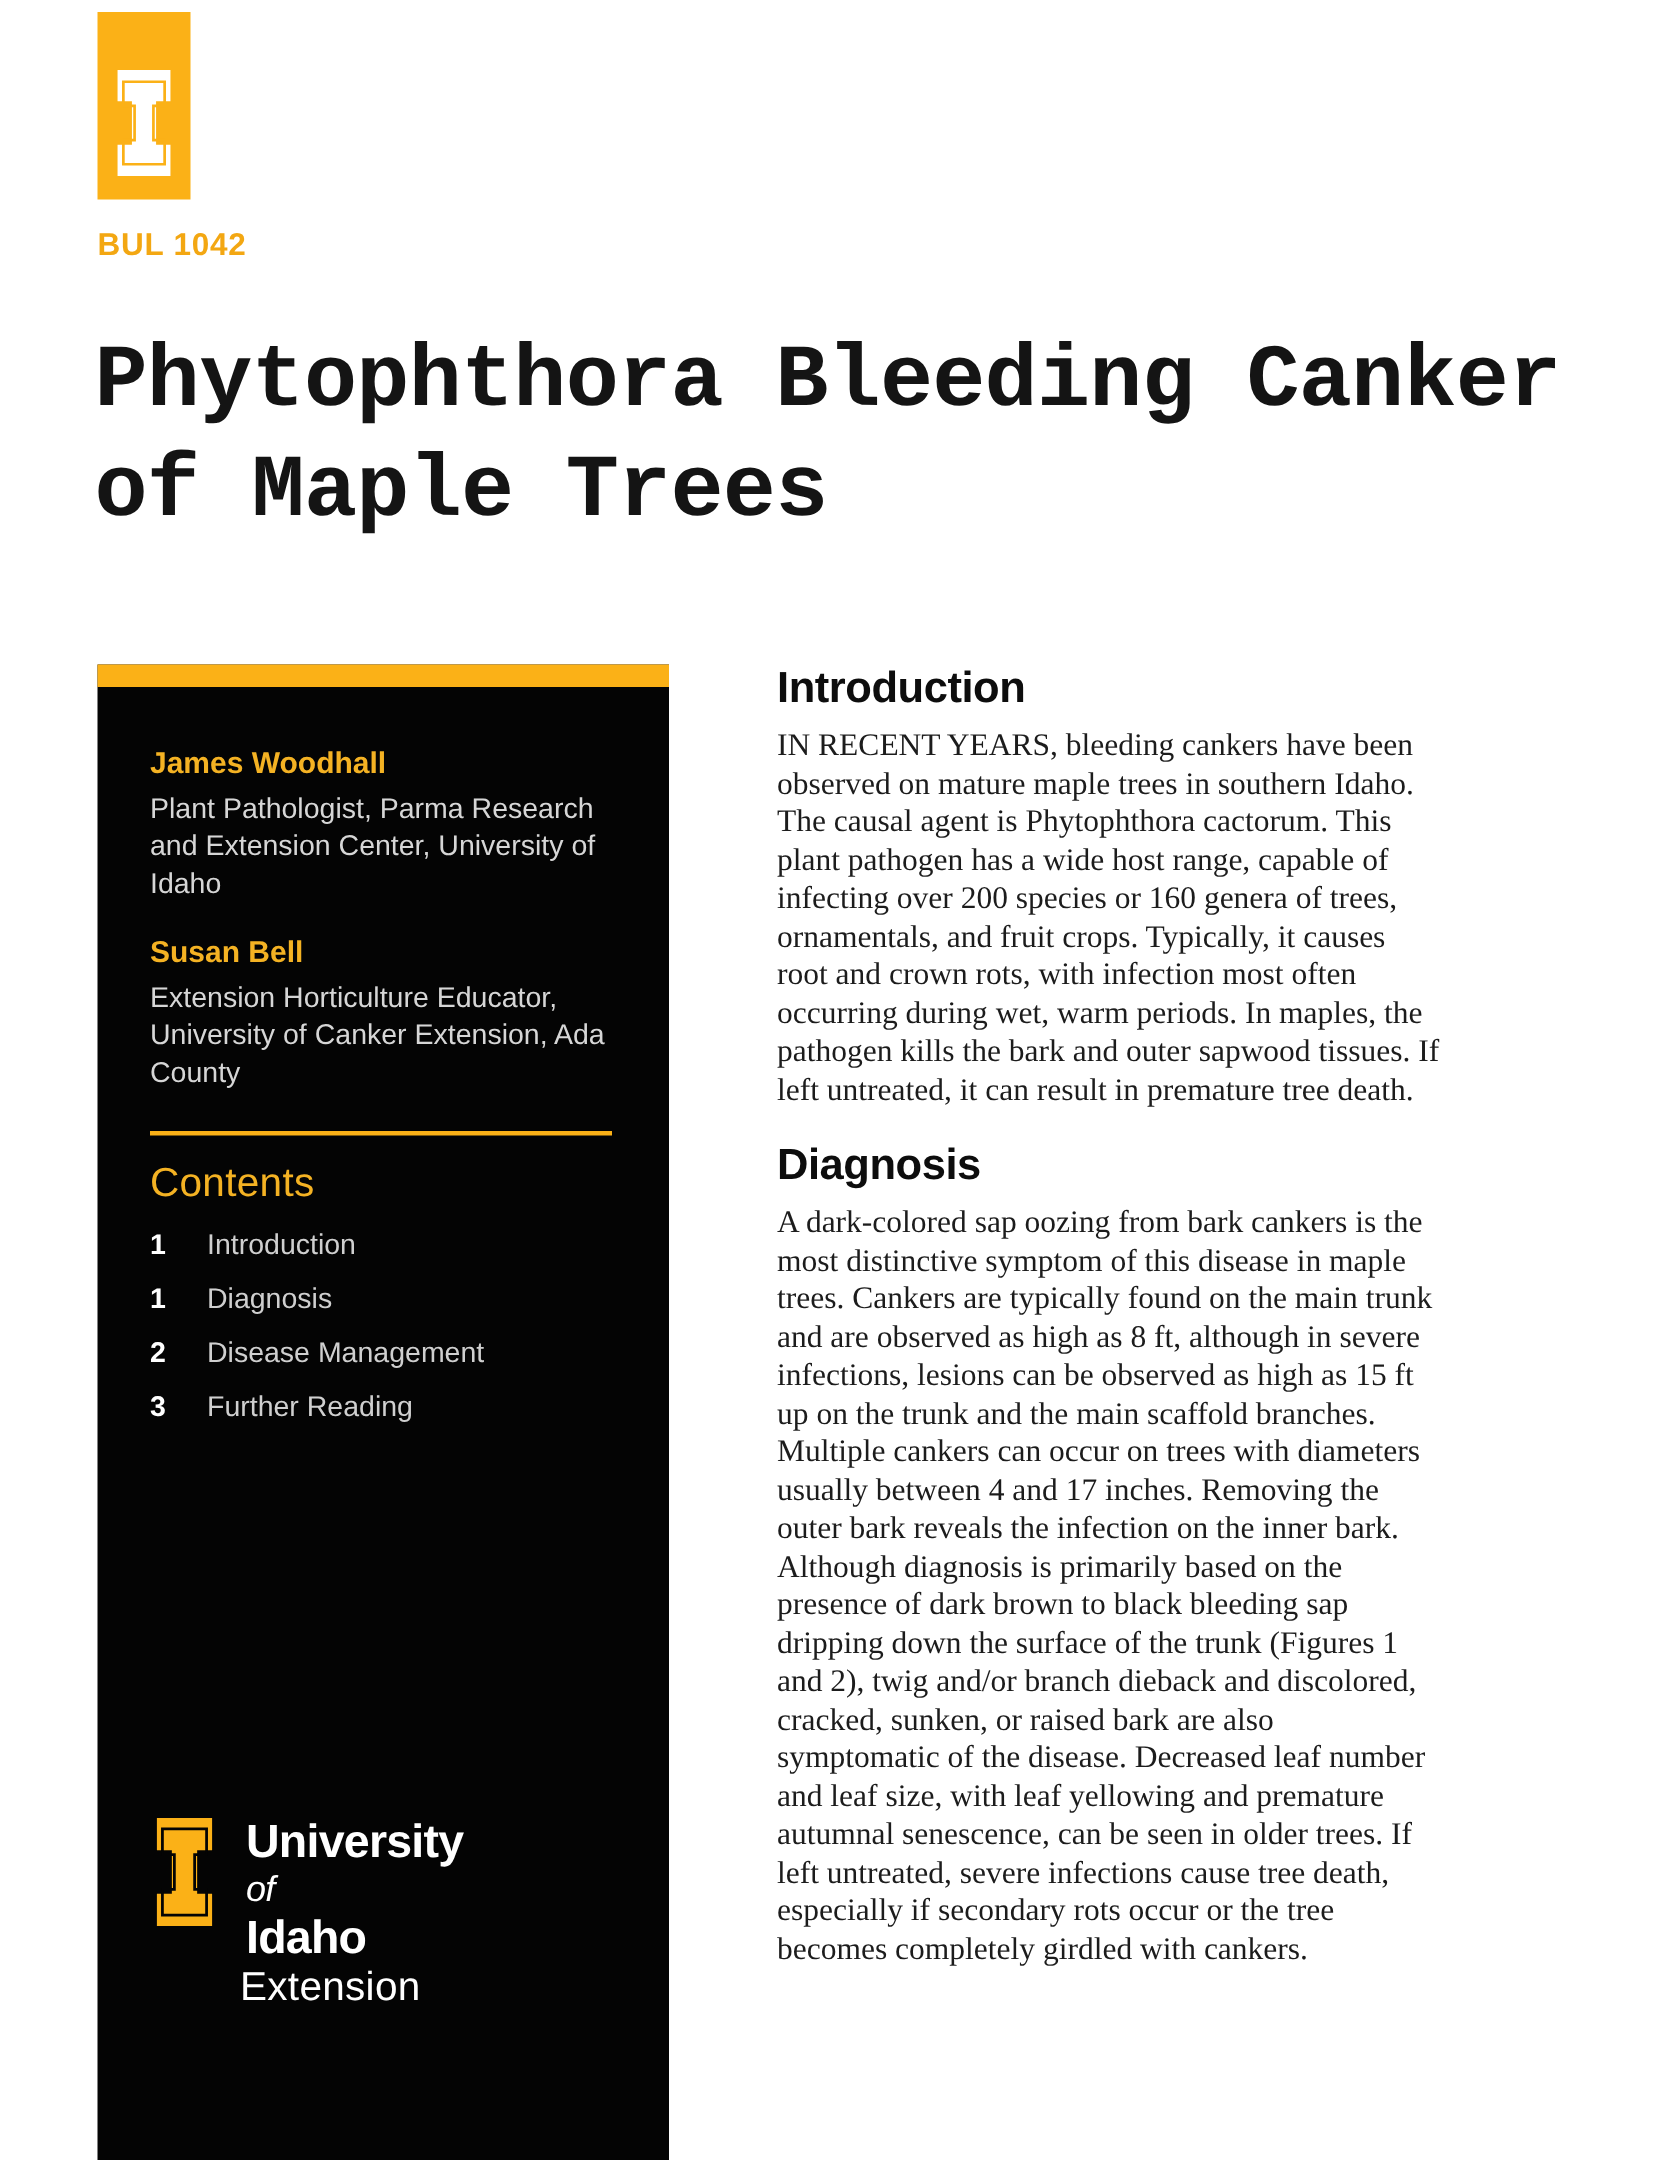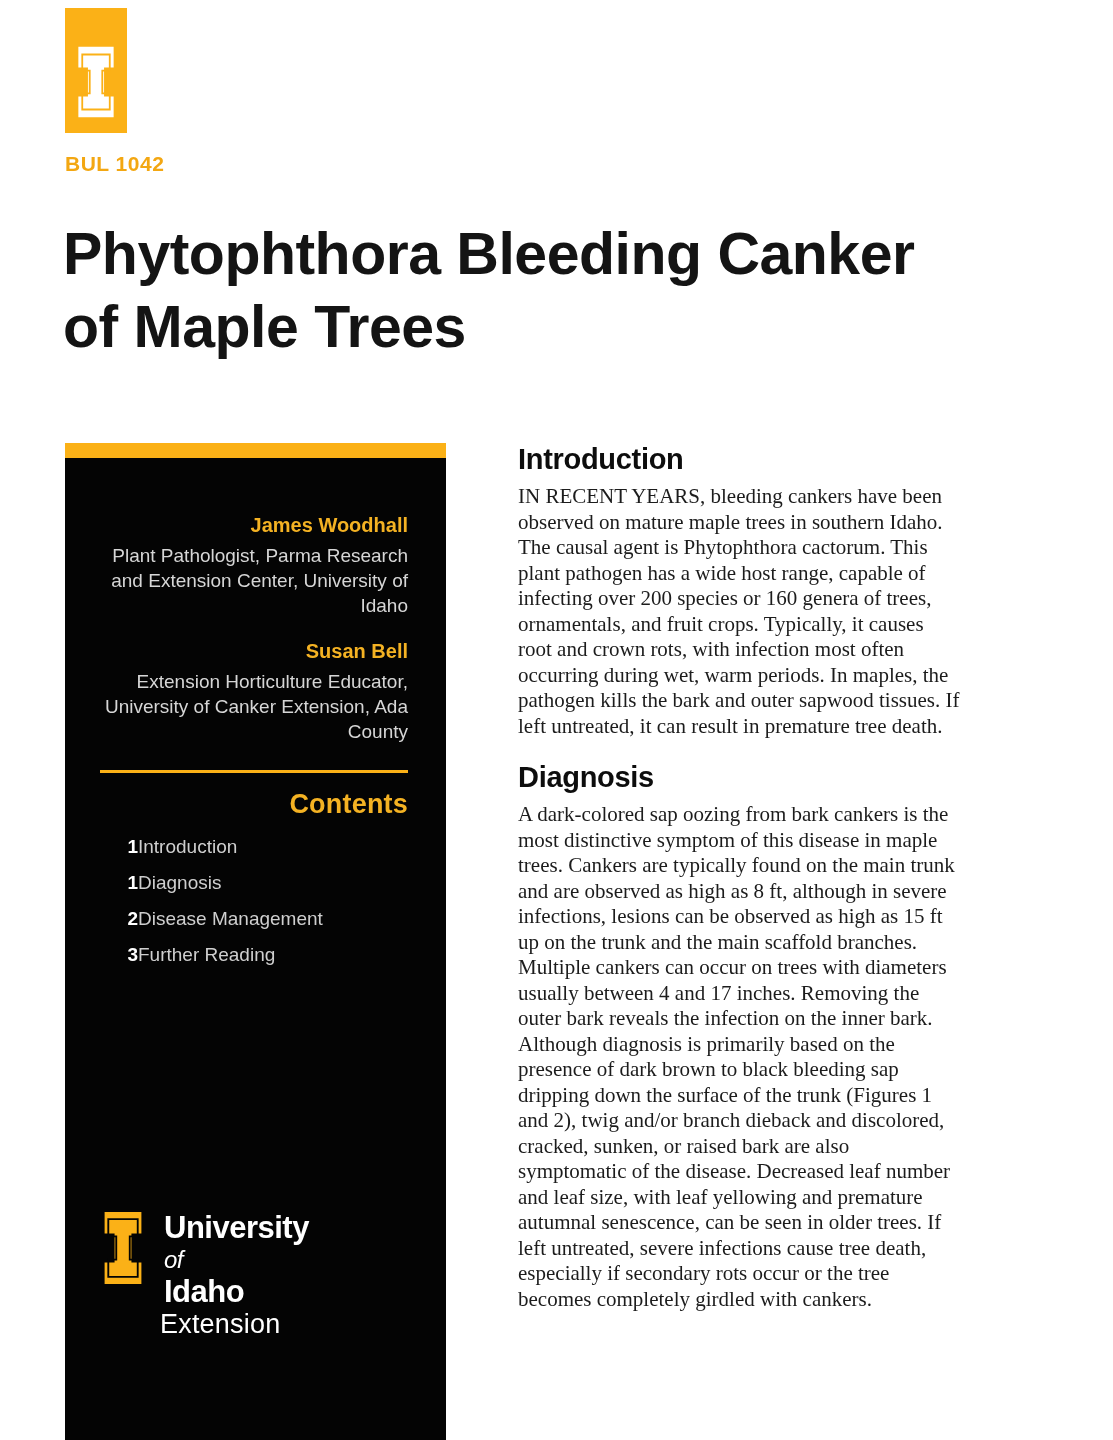--- a/index.html
+++ b/index.html
@@ -24,45 +24,45 @@
     padding-top:34px;
   }
   .bul{
     position:absolute;left:65px;top:152px;
     font-size:21px;font-weight:bold;letter-spacing:.5px;color:#F3A712;
   }
 
   
   .title{
     position:absolute;left:63px;top:218px;width:980px;
-    font-family:Liberation Sans, sans-serif;
+    font-family:Liberation Mono, monospace;
     font-weight:bold;font-size:59px;line-height:73px;color:var(--ink);
     letter-spacing:-0.5px;
   }
   .title span{display:block;}
 
   
   .sidebar{
     position:absolute;left:65px;top:443px;width:381px;height:997px;
     background:var(--side-black);
   }
   .sidebar .topbar{height:15px;width:100%;background:var(--gold);}
-  .sidebar-inner{padding:56px 38px 0 35px;text-align:right;}
+  .sidebar-inner{padding:40px 38px 0 35px;}
   .author{margin-bottom:22px;}
   .author-name{
     color:var(--gold-text);font-weight:bold;font-size:20px;margin-bottom:6px;
   }
   .author-aff{
     color:var(--side-gray);font-size:19px;line-height:25px;font-weight:400;
   }
   .contents-rule{
     height:3px;background:var(--gold);margin:26px 0 16px 0;border:0;width:100%;
   }
   .contents-heading{
-    color:var(--gold-text);font-weight:bold;font-size:27px;letter-spacing:.2px;
+    color:var(--gold-text);font-weight:normal;font-size:27px;letter-spacing:.2px;
     margin-bottom:16px;
   }
   .toc-row{display:flex;margin-bottom:14px;align-items:baseline;}
   .toc-num{
     width:38px;flex:0 0 38px;color:#ffffff;font-weight:bold;font-size:19px;
   }
   .toc-label{color:#cfcfcf;font-size:19px;}
 
   .side-logo{
     position:absolute;left:35px;bottom:100px;display:flex;align-items:flex-start;

